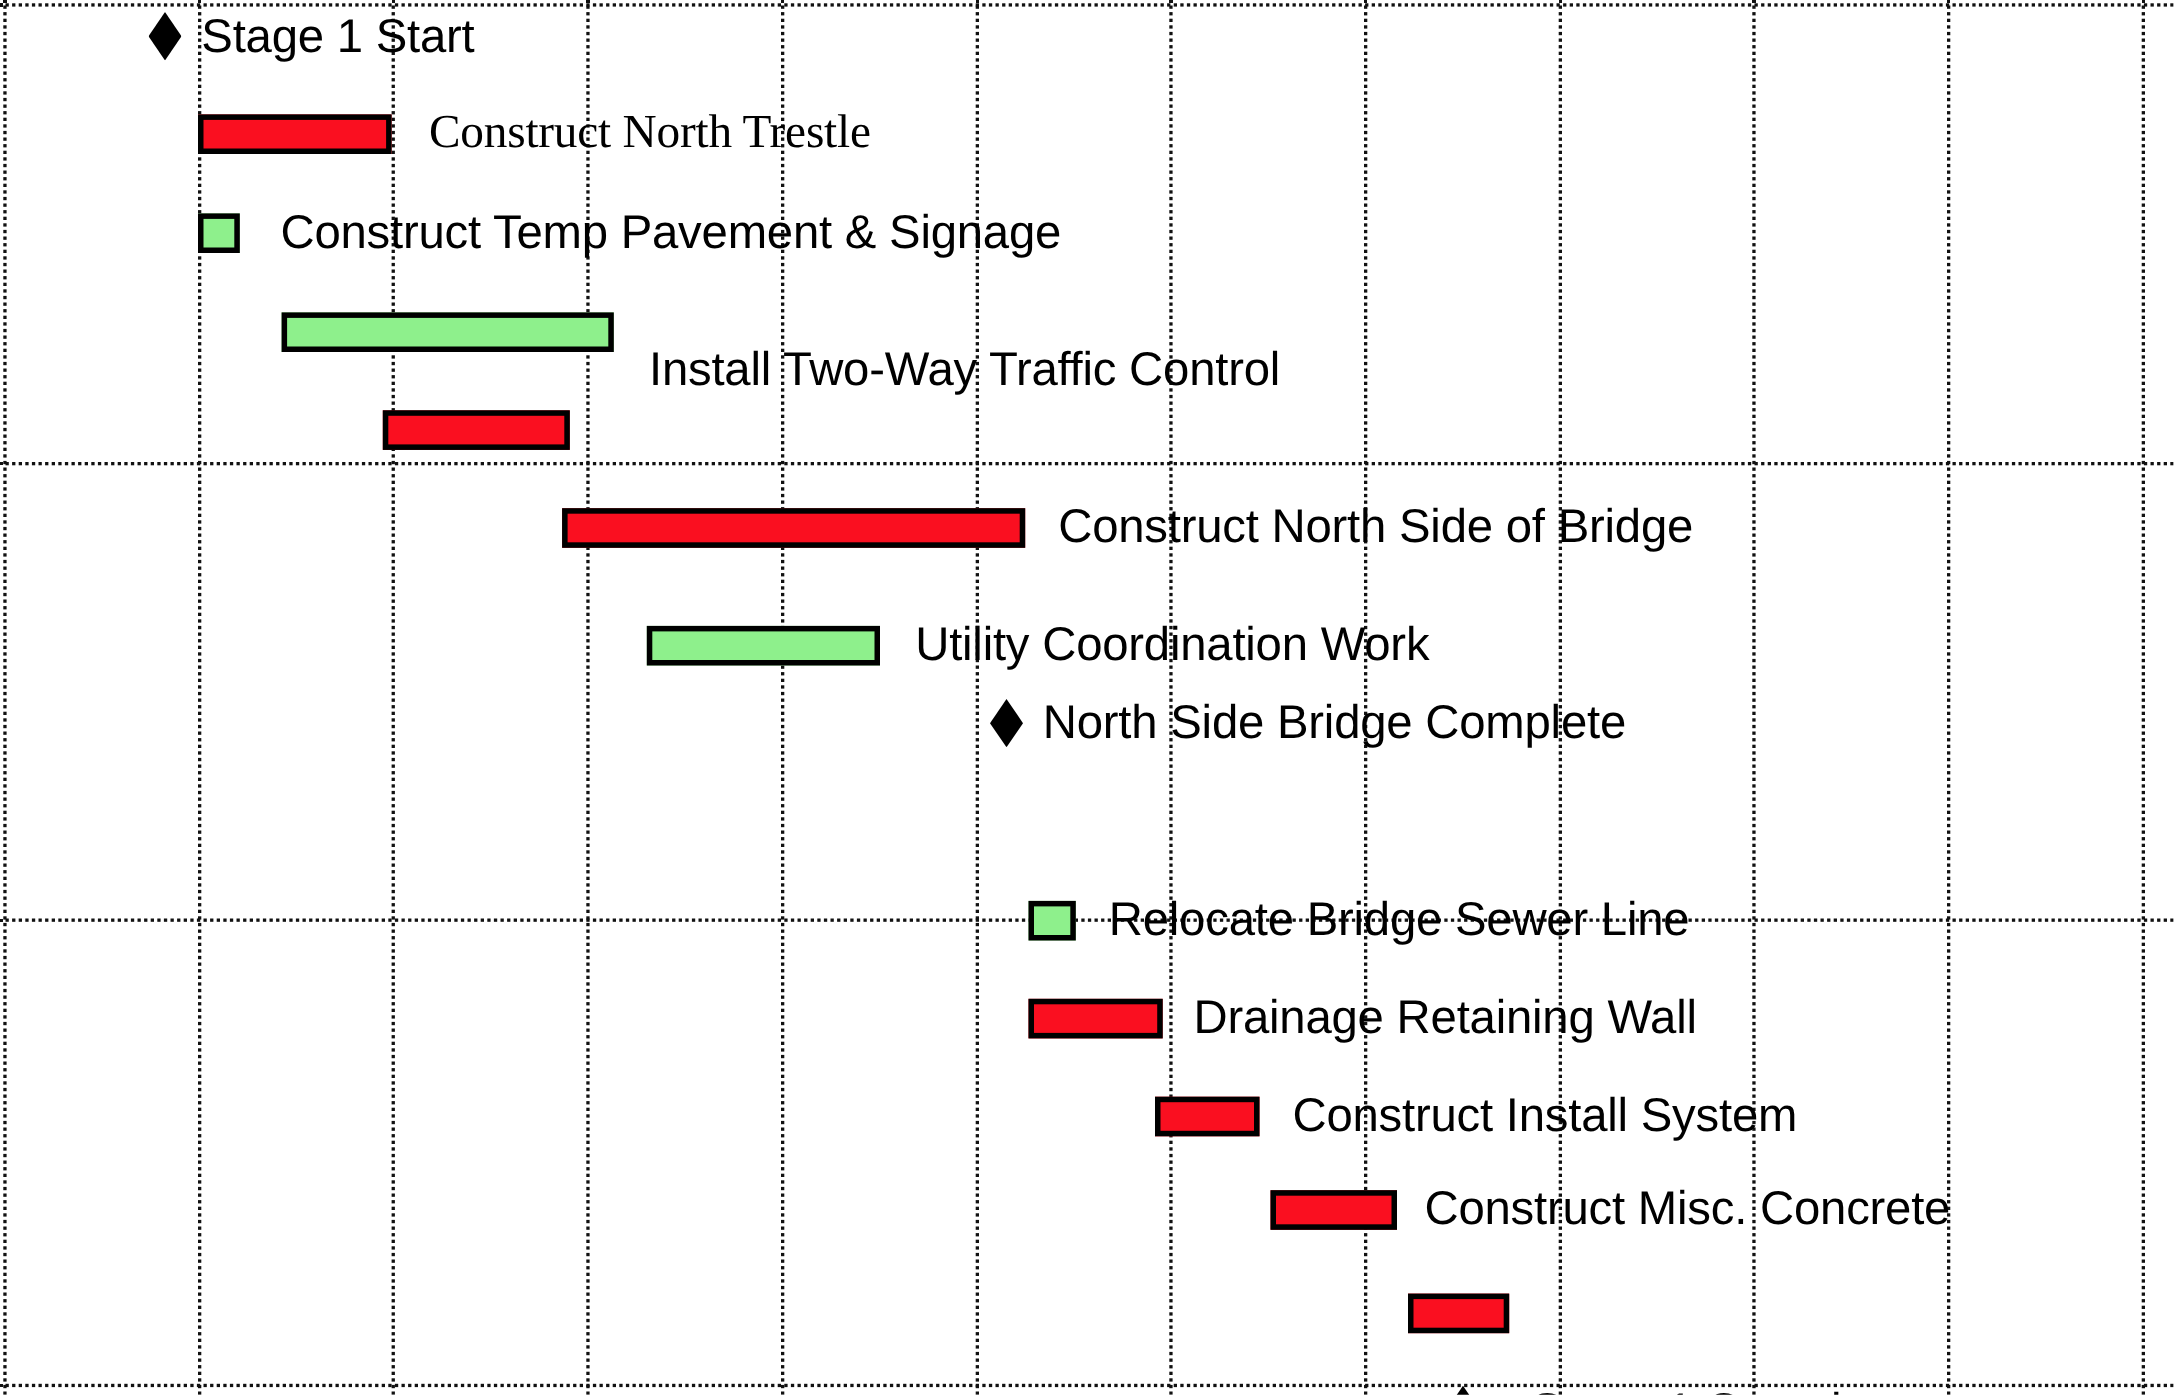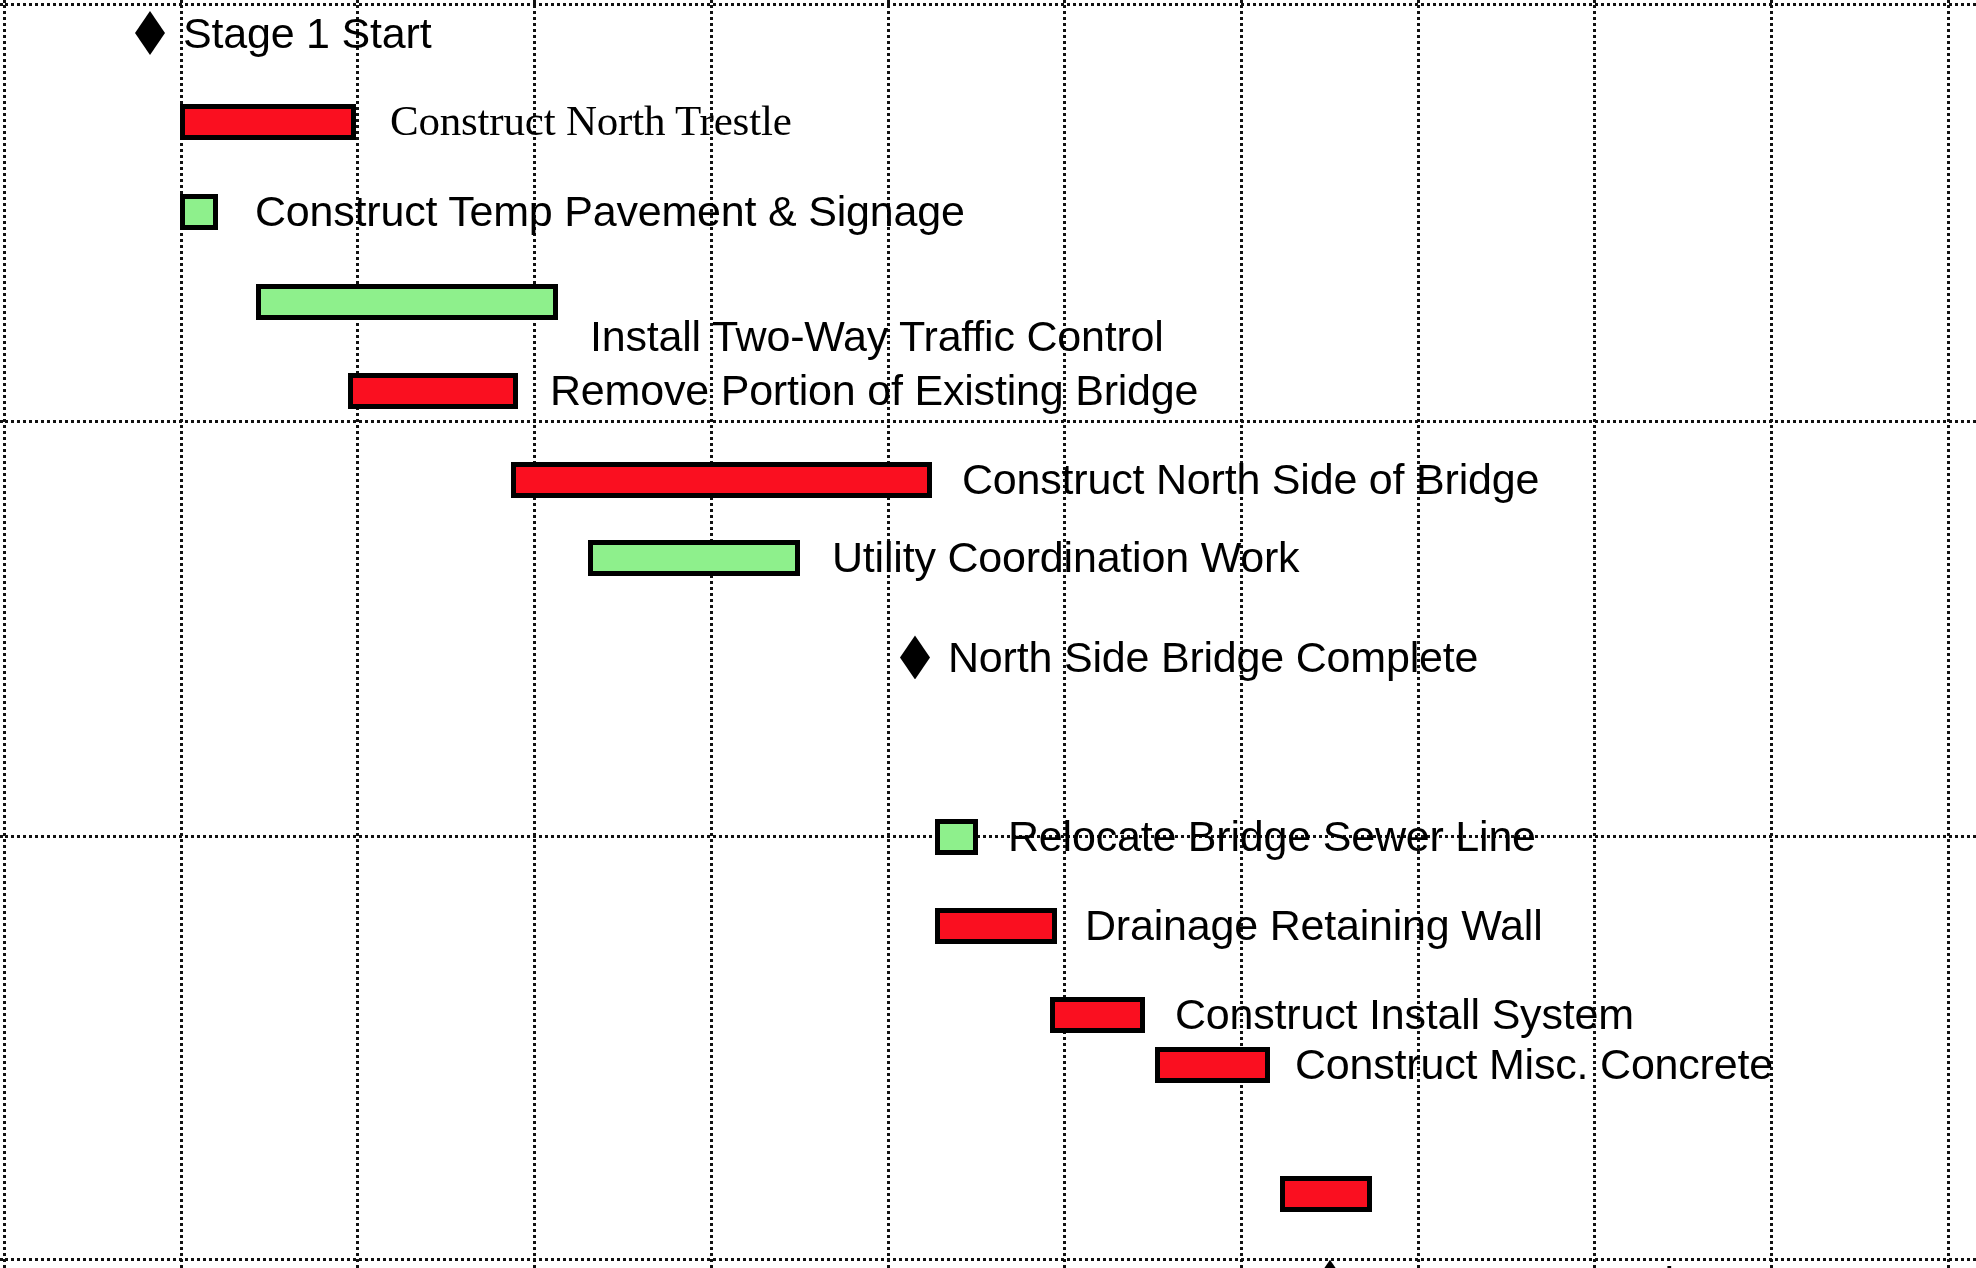--- a/index.html
+++ b/index.html
@@ -109,27 +109,26 @@
       <div class="row" style="top: 180.4px;">
         <div class="bar green" style="left: 180px; width: 38px;"></div>
         <div class="label" style="left: 255px;">Construct Temp Pavement &amp; Signage</div>
       </div>
       <div class="row" style="top: 269.6px;">
         <div class="bar green" style="left: 256px; width: 302px;"></div>
         <div class="label" style="left: 590px; margin-top: 35px;">Install Two-Way Traffic Control</div>
       </div>
       <div class="row" style="top: 358.8px;">
         <div class="bar red" style="left: 348px; width: 170px;"></div>
-        <div class="label" style="left: 550px;">Remove Portion of Existing Bridge</div>
       </div>
       <div class="row" style="top: 448px;">
         <div class="bar red" style="left: 511px; width: 421px;"></div>
         <div class="label" style="left: 962px;">Construct North Side of Bridge</div>
       </div>
-      <div class="row" style="top: 526px;">
+      <div class="row" style="top: 555px;">
         <div class="bar green" style="left: 588px; width: 212px;"></div>
         <div class="label" style="left: 832px;">Utility Coordination Work</div>
       </div>
       <div class="row" style="top: 626.4px;">
         <div class="mslot" style="left: 892px;">
           <div class="dia"></div>
         </div>
         <div class="label" style="left: 948px;">North Side Bridge Complete</div>
       </div>
       <div class="row" style="top: 804.8px;">
@@ -137,21 +136,21 @@
         <div class="label" style="left: 1008px;">Relocate Bridge Sewer Line</div>
       </div>
       <div class="row" style="top: 894px;">
         <div class="bar red" style="left: 935px; width: 122px;"></div>
         <div class="label" style="left: 1085px;">Drainage Retaining Wall</div>
       </div>
       <div class="row" style="top: 983.2px;">
         <div class="bar red" style="left: 1050px; width: 95px;"></div>
         <div class="label" style="left: 1175px;">Construct Install System</div>
       </div>
-      <div class="row" style="top: 1033px; padding-left: 45px;">
+      <div class="row" style="top: 1068px; padding-left: 45px;">
         <div class="bar red" style="left: 1155px; width: 115px;"></div>
         <div class="label" style="left: 1295px;">Construct Misc. Concrete</div>
       </div>
       <div class="row" style="top: 1161.6px;">
         <div class="bar red" style="left: 1280px; width: 92px;"></div>
       </div>
       <div class="row" style="top: 1250.8px;">
         <div class="mslot" style="left: 1307px;">
           <div class="dia"></div>
         </div>

